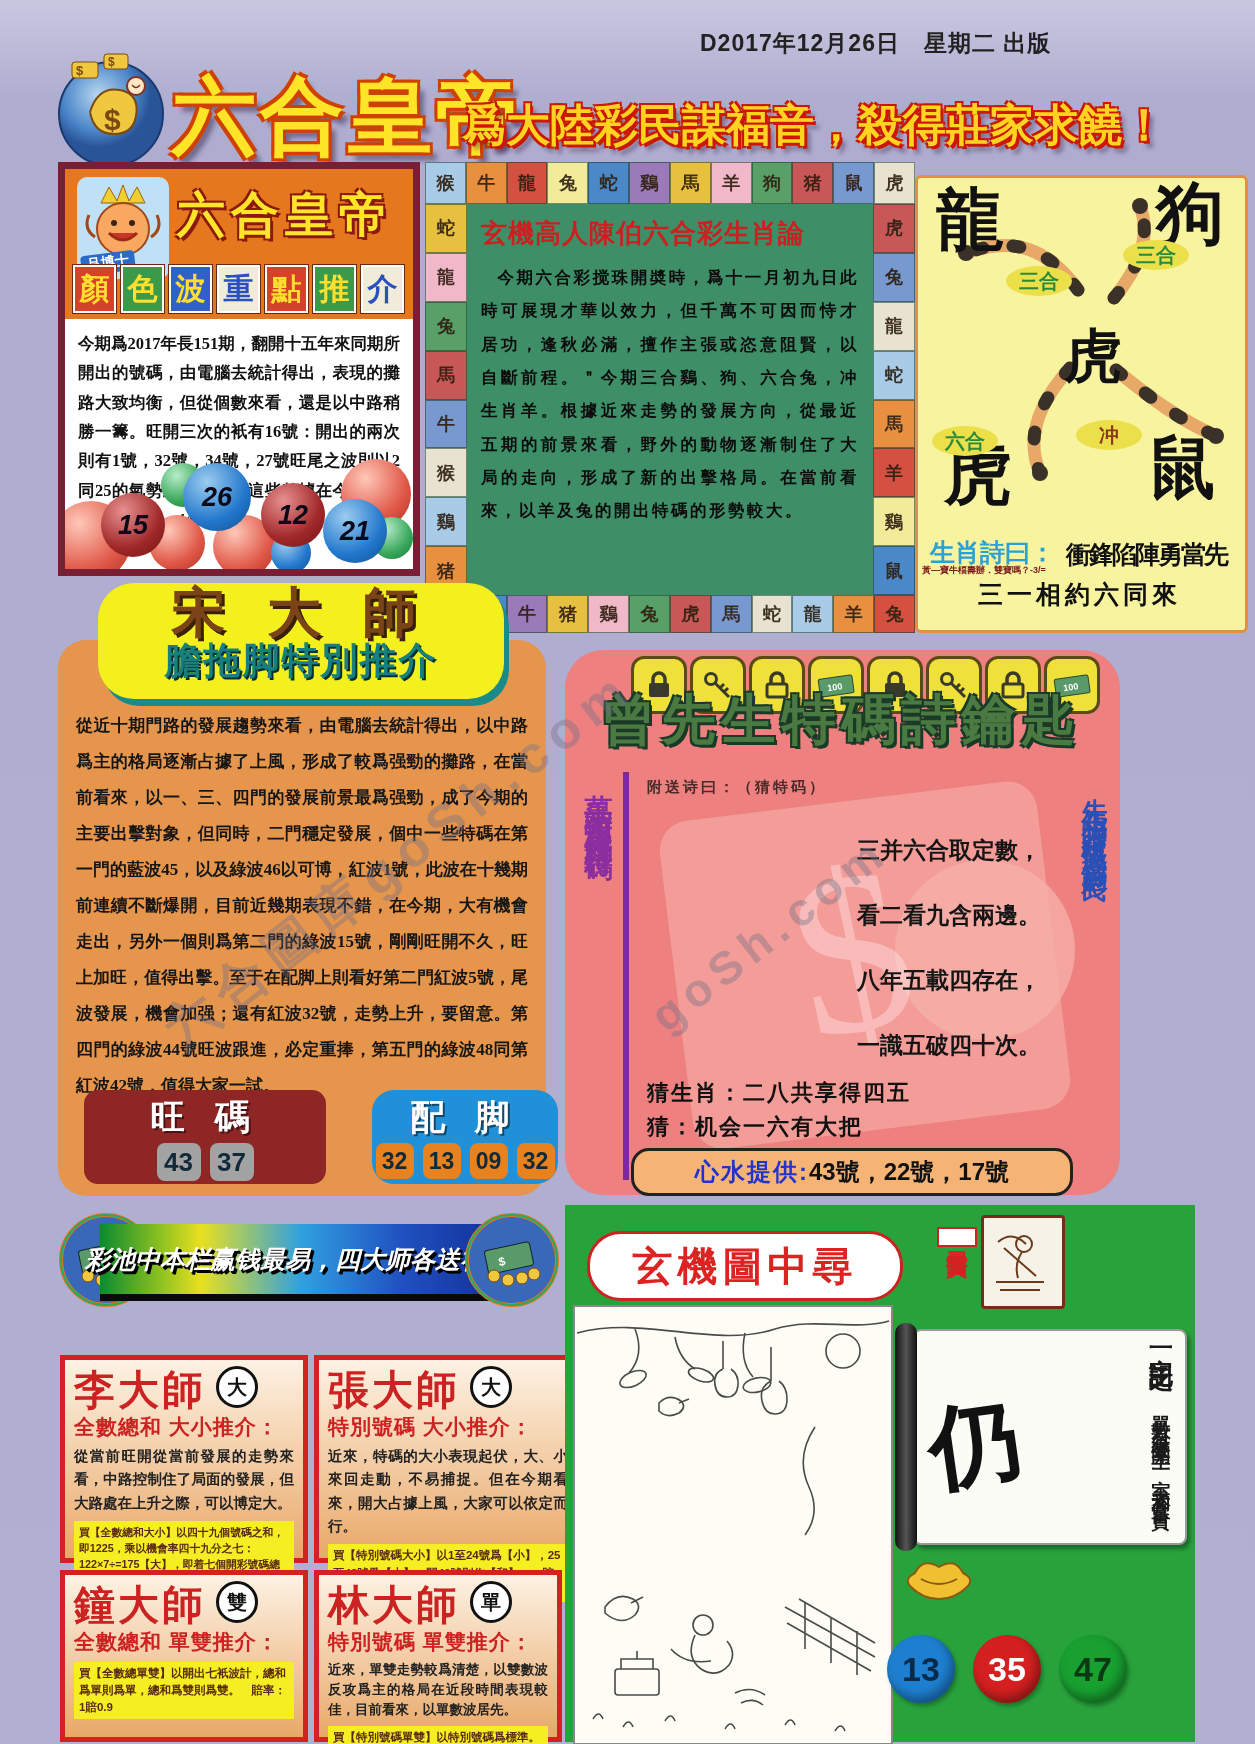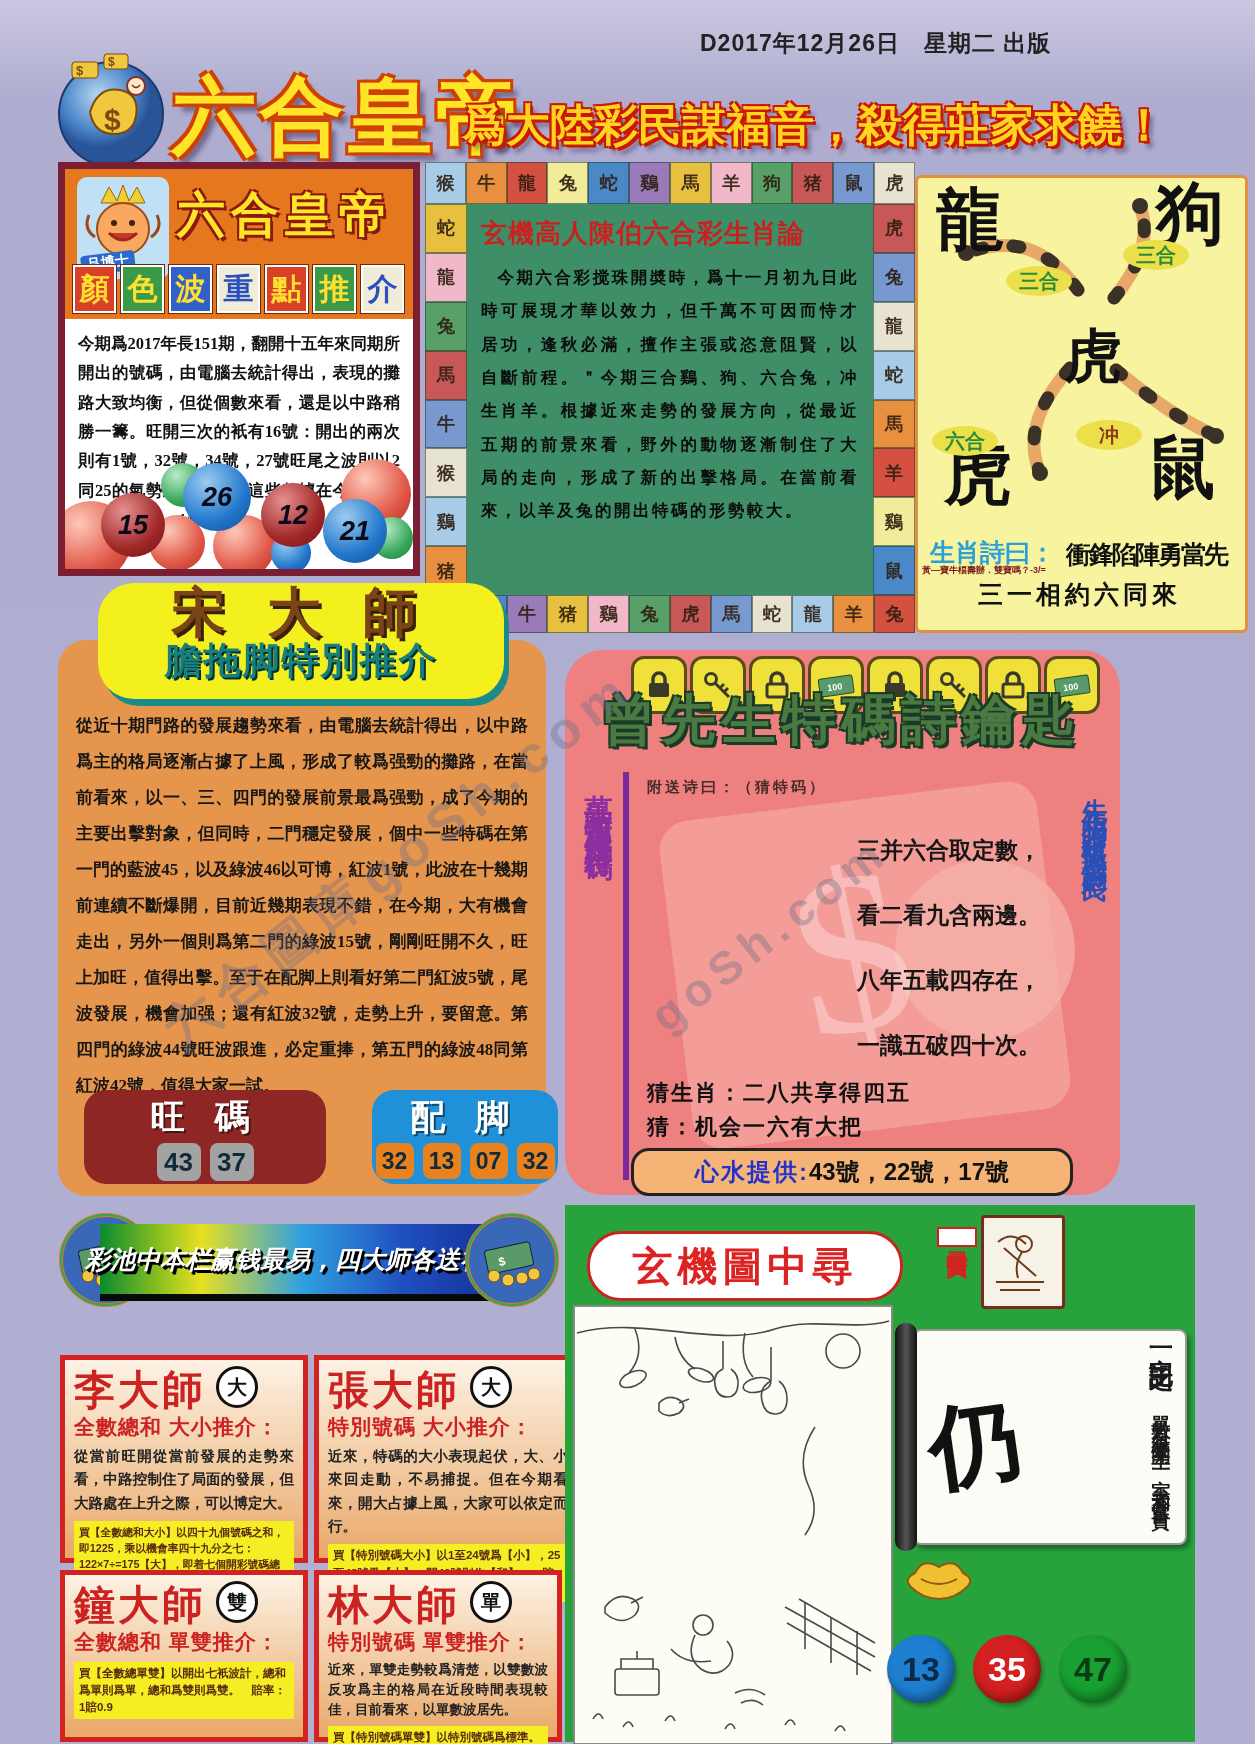--- a/index.html
+++ b/index.html
@@ -73,21 +73,21 @@
   
   #song-banner{left:98px;top:583px;width:406px;height:116px;background:#f4f01e;border-radius:36px;
     box-shadow:5px 7px 0 #1a8a8a;text-align:center;z-index:3;}
   #song-title{margin-top:2px;font-size:54px;font-weight:bold;color:#7a4418;letter-spacing:14px;
     text-shadow:3px 3px 0 #3a2008;font-family:"Liberation Serif",serif;line-height:1.05;}
   #song-subtitle{font-size:37px;font-weight:bold;color:#17807e;letter-spacing:2px;
     text-shadow:2px 2px 0 #06302e;line-height:1;}
   #song-panel{left:58px;top:640px;width:488px;height:556px;background:#e6954c;border-radius:28px;}
   #song-body{position:absolute;left:18px;top:68px;width:452px;font-size:17px;font-weight:bold;color:#161616;
     line-height:2.12;text-align:justify;font-family:"Liberation Serif",serif;}
-  #hot-box{position:absolute;left:26px;top:450px;width:242px;height:94px;background:#8e2626;border-radius:22px;text-align:center;}
+  #hot-box{position:absolute;left:26px;top:450px;width:242px;height:94px;background:#8e2626;border-radius:14px;text-align:center;}
   #leg-box{position:absolute;left:314px;top:450px;width:186px;height:94px;background:#2090d8;border-radius:22px;text-align:center;}
   .numbox-label{font-size:35px;font-weight:bold;color:#fff;letter-spacing:10px;margin-top:4px;
     text-shadow:2px 2px 0 rgba(0,0,0,.5);}
   .numrow{display:flex;justify-content:center;gap:9px;margin-top:2px;}
   .numrow .sq{width:44px;height:38px;border-radius:8px;display:flex;align-items:center;justify-content:center;
     font-size:26px;font-weight:bold;color:#102a3a;}
   #hot-box .sq{background:#a3a3a3;}
   #leg-box .sq{width:38px;height:36px;background:#e8821e;font-size:23px;}
 
   
@@ -350,21 +350,21 @@
       <div class="numrow">
         <span class="sq">43</span>
         <span class="sq">37</span>
       </div>
     </div>
     <div id="leg-box">
       <div class="numbox-label">配 脚</div>
       <div class="numrow">
         <span class="sq">32</span>
         <span class="sq">13</span>
-        <span class="sq">07</span>
+        <span class="sq">09</span>
         <span class="sq">32</span>
       </div>
     </div>
   </div>
 
   <div class="abs" id="zeng-caption">黃—寶牛楅壽辦．雙寶嗎？-3/=</div>
   <div class="abs" id="zeng">
     <div class="zeng-blob" style="left:110px;top:150px;width:380px;height:330px;border-radius:30px;transform:rotate(-7deg);"></div>
     <div class="zeng-blob" style="left:330px;top:210px;width:180px;height:180px;border-radius:50%;background:#f6b2aa;"></div>
     <div id="zeng-dollar">$</div>

